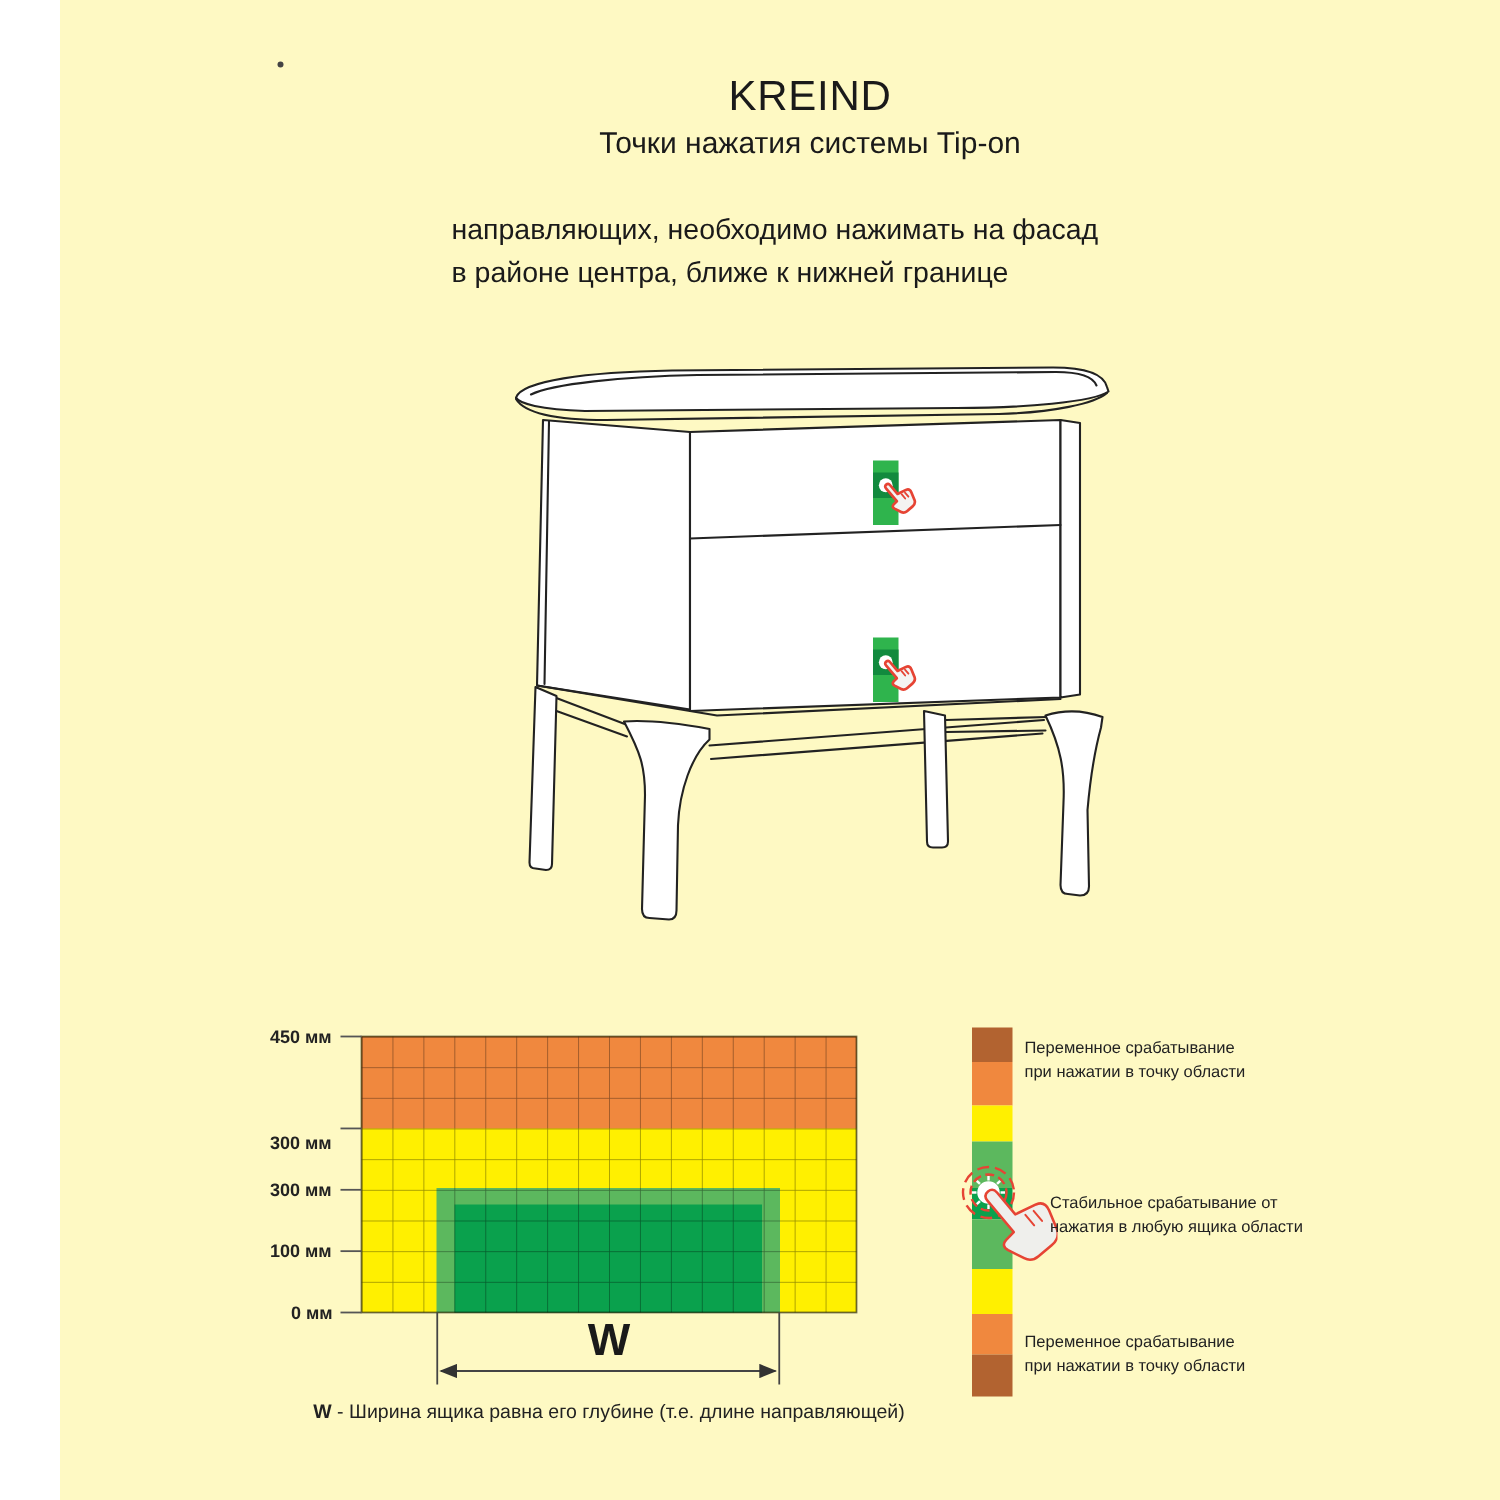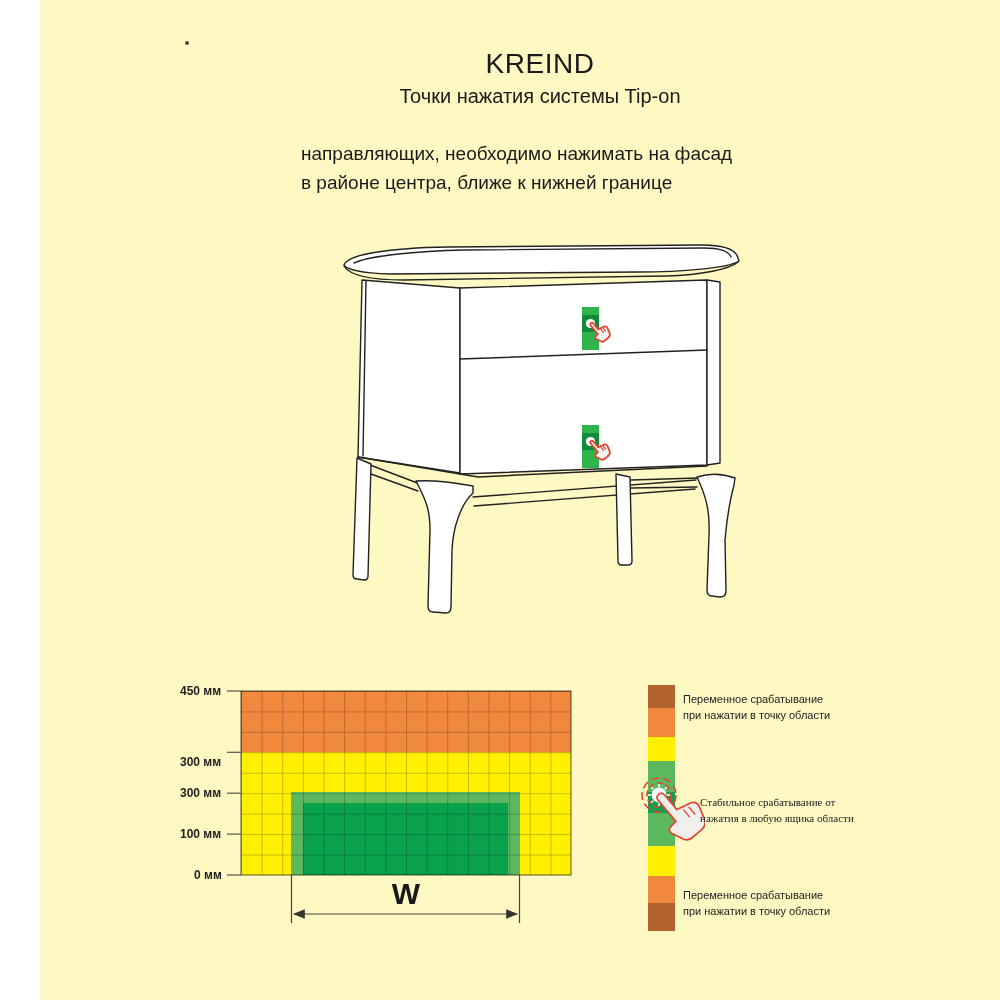--- a/index.html
+++ b/index.html
@@ -21,21 +21,21 @@
   .caption{left:0px;top:257px;width:452px;text-align:center;font-size:13px;color:#222;}
   .caption b{font-weight:700;}
   
   .legend{left:595px;top:676px;width:400px;height:280px;}
   .legend-bar{left:13px;top:9px;width:27px;}
   .seg{width:27px;}
   .seg-brown{background:var(--brown);}  .seg-orange{background:var(--orange);}
   .seg-yellow{background:var(--yellow);}.seg-glight{background:var(--green_light);}
   .seg-gdark{background:var(--green_dark);}
   .legend-text{font-size:11px;line-height:15.5px;color:#222;}
-  .lt1{left:48px;top:16px;} .lt2{left:65px;top:119px;font-family:Liberation Serif, serif;} .lt3{left:48px;top:212px;}
+  .lt1{left:48px;top:16px;} .lt2{left:65px;top:119px;} .lt3{left:48px;top:212px;}
 </style>
 </head>
 <body>
 
 <div class="sheet">
 
   <div class="abs dot"></div>
 
   <div class="abs title">KREIND</div>
   <div class="abs subtitle">Точки нажатия системы Tip-on</div>
@@ -130,20 +130,21 @@
     </svg>
 
     <div class="abs axis-label" style="left:0;top:8px">450 мм</div>
     <div class="abs axis-label" style="left:0;top:79px">300 мм</div>
     <div class="abs axis-label" style="left:0;top:110px">300 мм</div>
     <div class="abs axis-label" style="left:0;top:151px">100 мм</div>
     <div class="abs axis-label" style="left:14px;top:192px">0 мм</div>
 
     <div class="abs wlabel">W</div>
 
+    <div class="abs caption"><b>W</b><span> - Ширина ящика равна его глубине (т.е. длине направляющей)</span></div>
   </div>
 
   <div class="abs legend">
     <div class="abs legend-bar">
       <div class="seg seg-brown" style="height:23px"></div>
       <div class="seg seg-orange" style="height:29px"></div>
       <div class="seg seg-yellow" style="height:24px"></div>
       <div class="seg seg-glight" style="height:31px"></div>
       <div class="seg seg-gdark" style="height:21px"></div>
       <div class="seg seg-glight" style="height:33px"></div>

